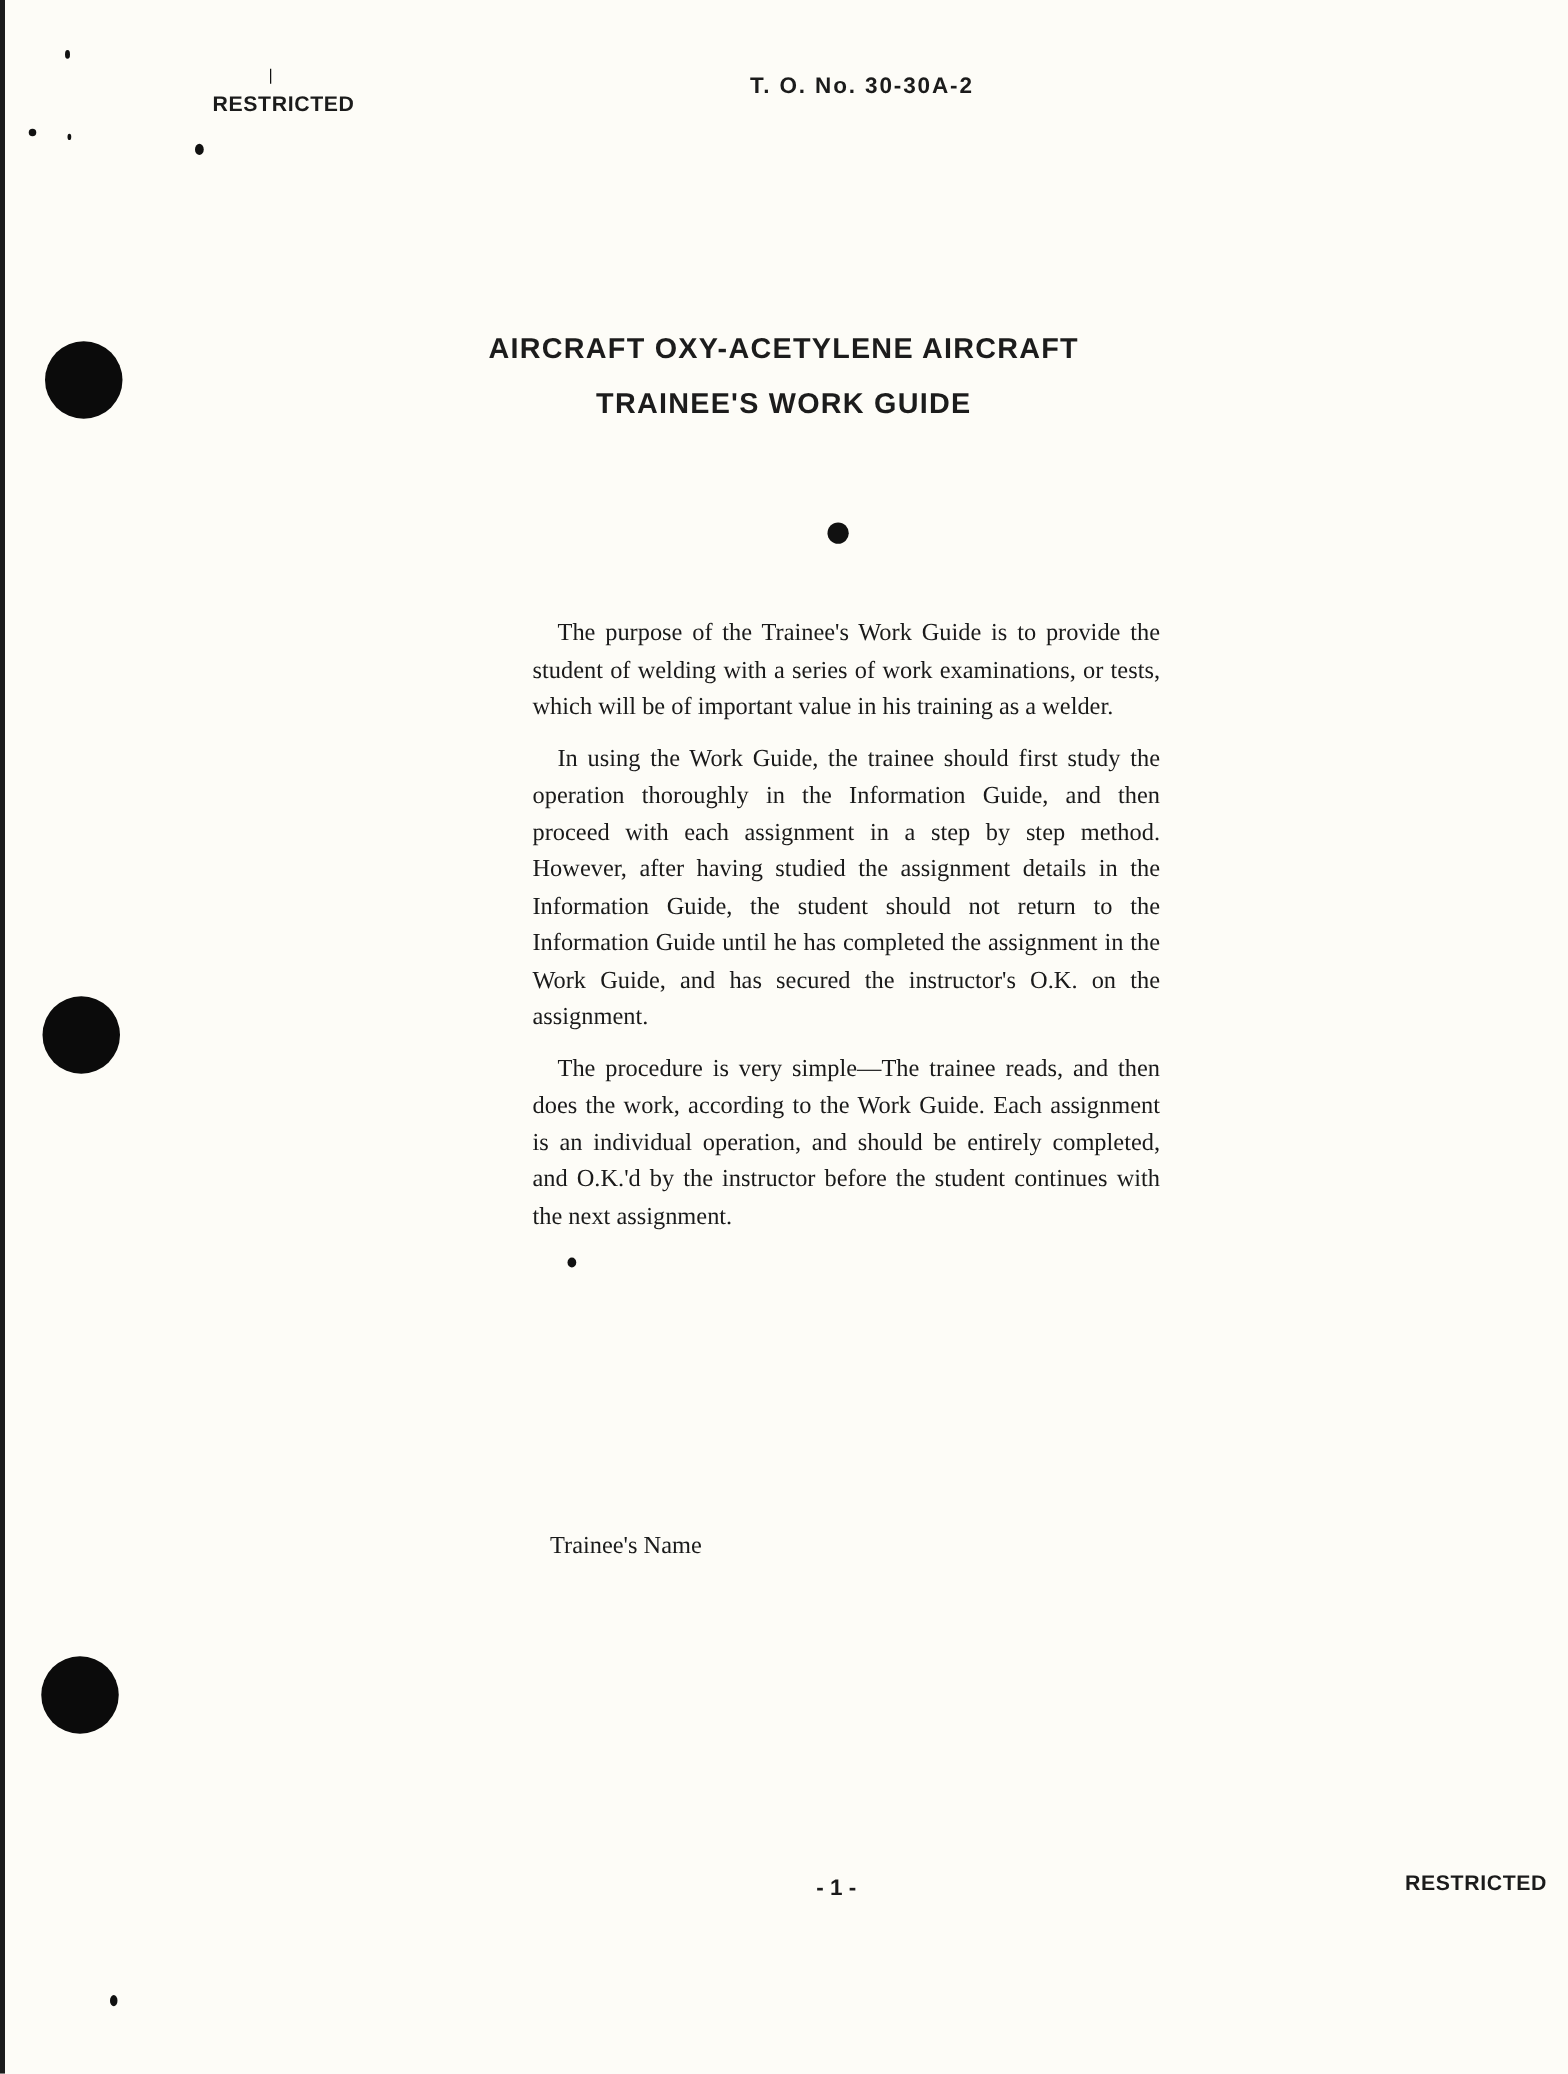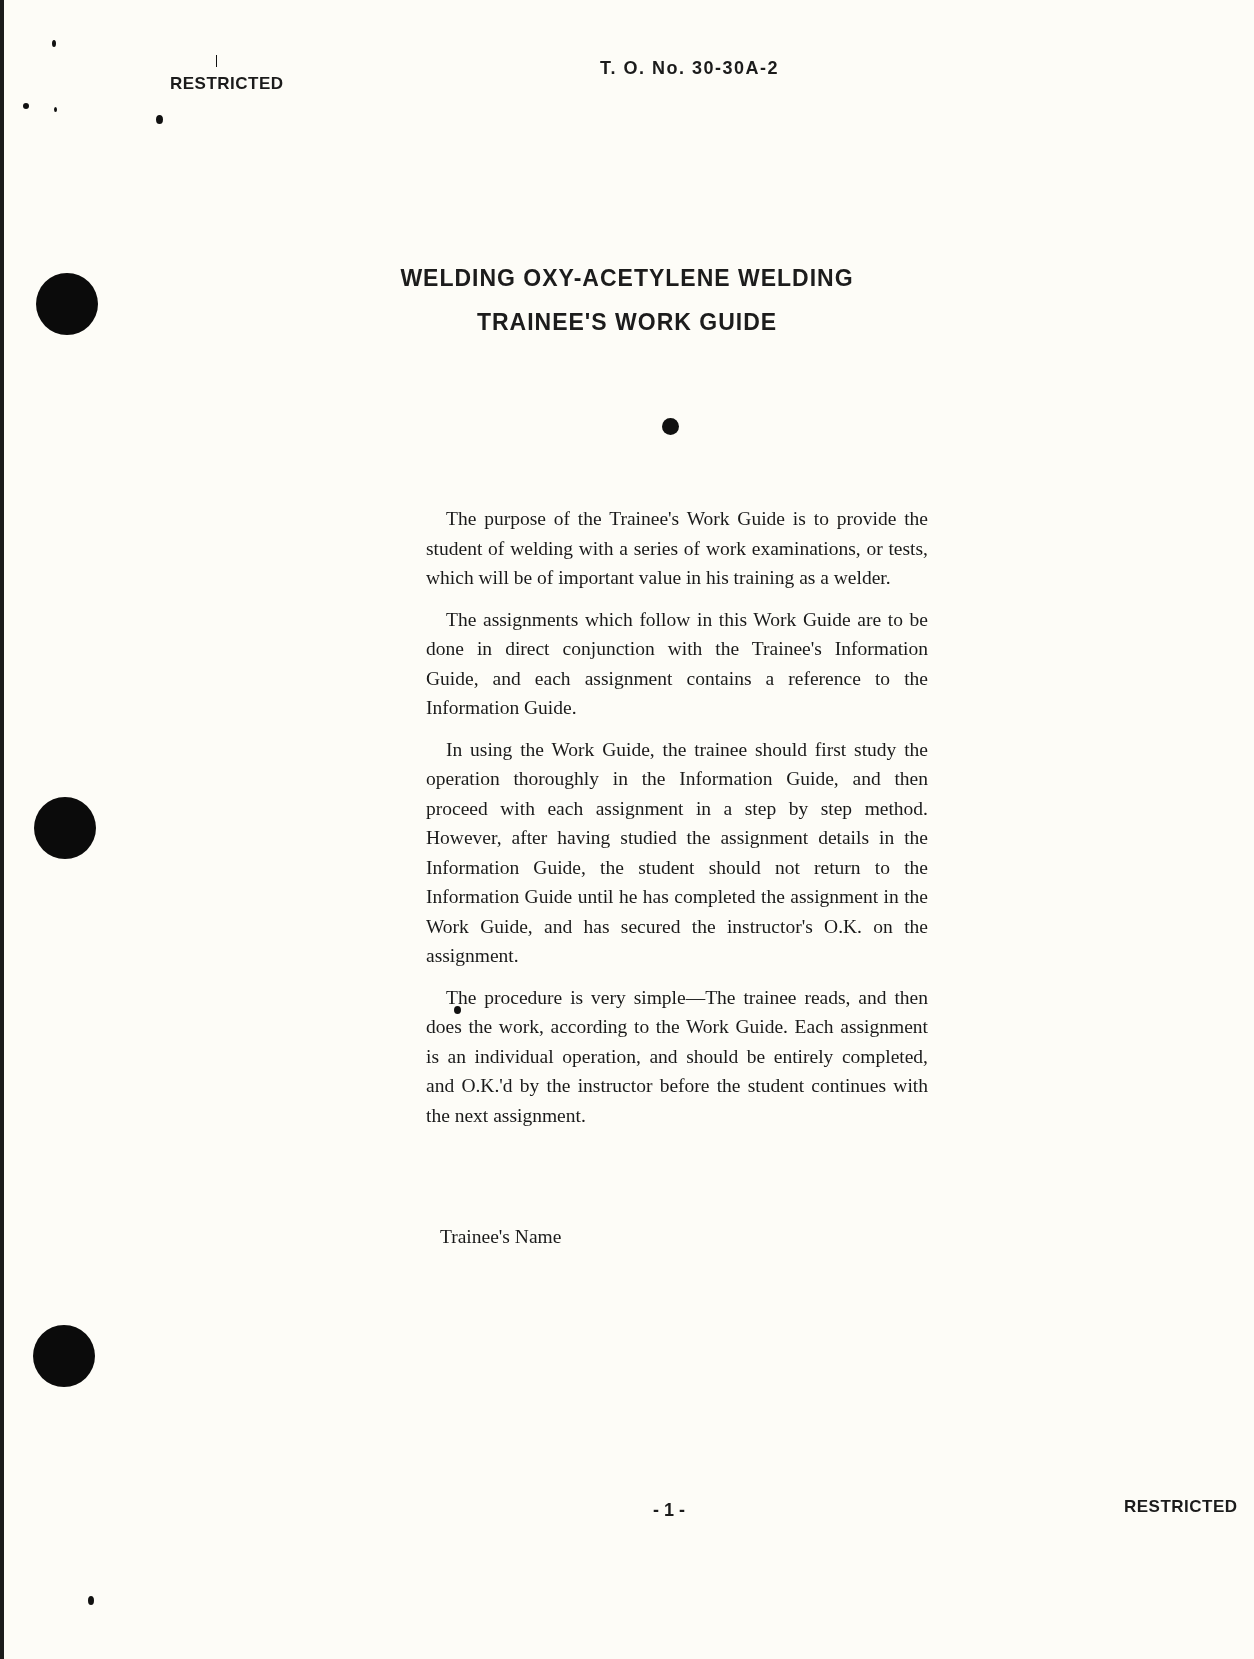--- a/index.html
+++ b/index.html
@@ -19,21 +19,21 @@
     .title {
       position: absolute; left: 0; width: 1254px; text-align: center;
       font-family: "Liberation Sans", sans-serif; font-weight: bold; color: #1c1c1c;
       letter-spacing: 1px;
     }
     .body-text {
       position: absolute; left: 426px; width: 502px;
       font-size: 19.5px; line-height: 29.5px; text-align: justify;
       text-align-last: left;
     }
-    .body-text p { margin: 12px 0 12px 0; text-indent: 20px; }
+    .body-text p { margin: 0 0 12px 0; text-indent: 20px; }
     .name-line {
       position: absolute; left: 426px; top: 1226px; width: 504px;
       display: flex; align-items: baseline; font-size: 19.5px; flex-direction: column;
     }
     .name-line .label { white-space: nowrap; }
     .name-line .dots {
       flex: 1; margin-left: 14px; border-bottom: 1.5px dotted #555; height: 16px;
     }
     .footer-page {
       position: absolute; top: 1500px; left: 0; width: 1338px; text-align: center;
@@ -58,26 +58,25 @@
 <div class="speck" style="left:54px; top:107px; width:3px; height:5px;"></div>
 <div class="speck" style="left:156px; top:115px; width:7px; height:9px;"></div>
 <div class="speck" style="left:216px; top:55px; width:1px; height:12px; border-radius:0;"></div>
 <div class="speck" style="left:662px; top:418px; width:17px; height:17px;"></div>
 <div class="speck" style="left:454px; top:1006px; width:7px; height:8px;"></div>
 <div class="speck" style="left:88px; top:1596px; width:6px; height:9px;"></div>
 
 <div class="hdr" style="left:142px; top:74px; font-size:17px;">RESTRICTED</div>
 <div class="hdr" style="left:572px; top:58px; font-size:18px; letter-spacing:1.5px;">T. O. No. 30-30A-2</div>
 
-<div class="title" style="top:265px; font-size:23px;">WELDING OXY-ACETYLENE WELDING</div>
+<div class="title" style="top:265px; font-size:23px;">AIRCRAFT OXY-ACETYLENE AIRCRAFT</div>
 <div class="title" style="top:309px; font-size:23px;">TRAINEE'S WORK GUIDE</div>
 
 <div class="body-text" style="top:492px;">
   <p>The purpose of the Trainee's Work Guide is to provide the student of welding with a series of work examinations, or tests, which will be of important value in his training as a welder.</p>
-  <p>The assignments which follow in this Work Guide are to be done in direct conjunction with the Trainee's Information Guide, and each assignment contains a reference to the Information Guide.</p>
   <p>In using the Work Guide, the trainee should first study the operation thoroughly in the Information Guide, and then proceed with each assignment in a step by step method. However, after having studied the assignment details in the Information Guide, the student should not return to the Information Guide until he has completed the assignment in the Work Guide, and has secured the instructor's O.K. on the assignment.</p>
   <p>The procedure is very simple—The trainee reads, and then does the work, according to the Work Guide. Each assignment is an individual operation, and should be entirely completed, and O.K.'d by the instructor before the student continues with the next assignment.</p>
 </div>
 
 <div class="name-line">
   <span class="label">Trainee's Name</span>
   <span class="dots"></span>
 </div>
 
 <div class="faint-stamp">&nbsp;</div>

